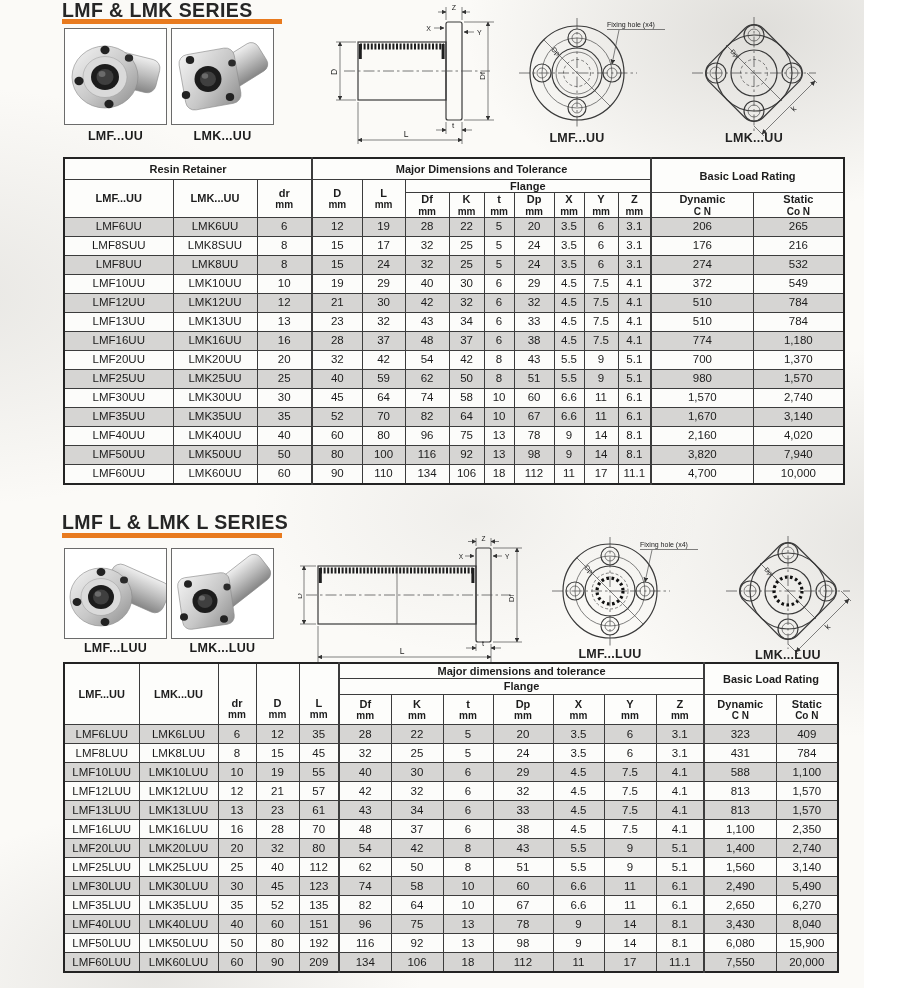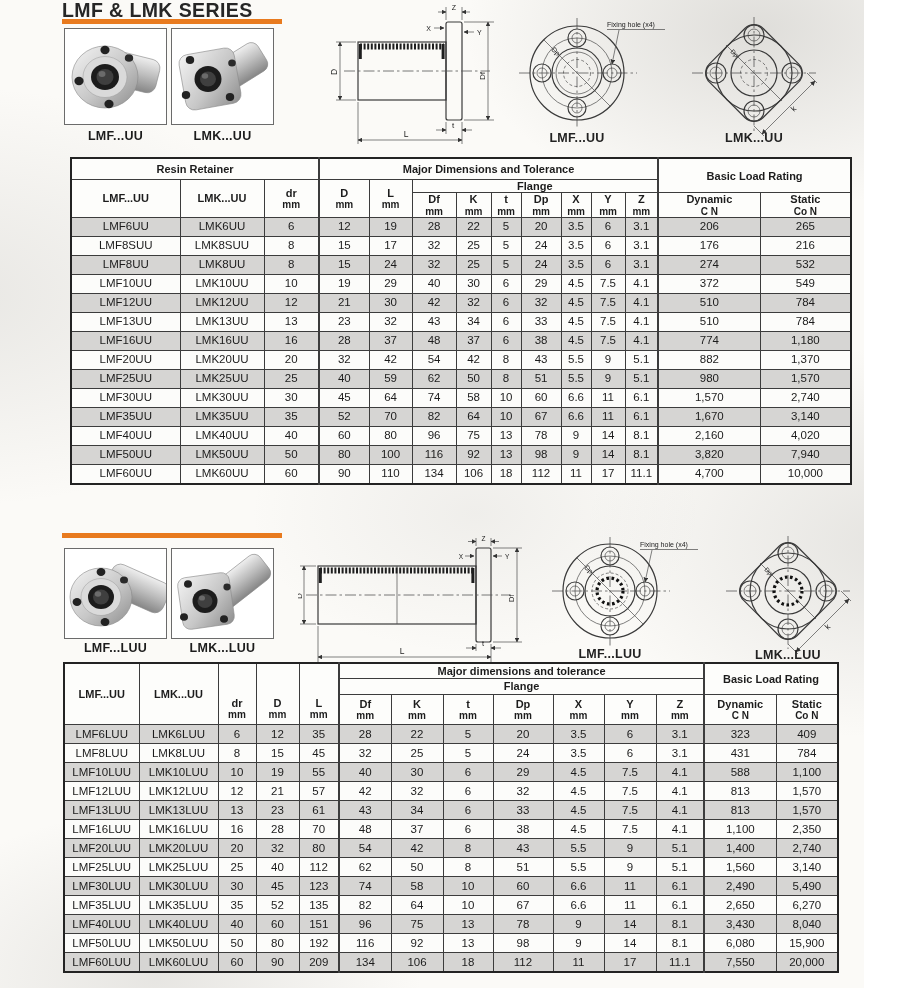--- a/index.html
+++ b/index.html
@@ -191,21 +191,21 @@
     <circle class="thin" cx="88" cy="57" r="13.5" stroke-dasharray="3 2.2"></circle>
     <line class="thin" x1="60" y1="29" x2="116" y2="85"></line>
     <text transform="translate(64,36) rotate(45)" font-size="6.5">Dp</text>
     <line class="thin" x1="88" y1="110" x2="98" y2="120"></line>
     <line class="thin" x1="141" y1="57" x2="151" y2="67"></line>
     <line class="thin" x1="96" y1="118" x2="149" y2="65" marker-start="url(#arw3)" marker-end="url(#arw3)"></line>
     <text transform="translate(128,96) rotate(-45)" font-size="8">k</text>
     <text class="cap" x="88" y="126" text-anchor="middle">LMK...UU</text>
   </svg>
 
-  <table class="spec t1" style="left:70px;top:157px;width:780px">
+  <table class="spec t1" style="left:63px;top:157px;width:780px">
     <colgroup>
       <col style="width:109px">
         <col style="width:84px">
         <col style="width:55px">
         <col style="width:50px">
       <col style="width:43px">
         <col style="width:44px">
         <col style="width:35px">
         <col style="width:30px">
       <col style="width:40px">
@@ -396,21 +396,21 @@
           <td>20</td>
           <td>32</td>
           <td>42</td>
           <td>54</td>
           <td>42</td>
           <td>8</td>
           <td>43</td>
           <td>5.5</td>
           <td>9</td>
           <td>5.1</td>
-          <td>882</td>
+          <td>700</td>
           <td>1,370</td>
         </tr>
         <tr>
           <td>LMF25UU</td>
           <td>LMK25UU</td>
           <td>25</td>
           <td>40</td>
           <td>59</td>
           <td>62</td>
           <td>50</td>
@@ -498,20 +498,21 @@
           <td>112</td>
           <td>11</td>
           <td>17</td>
           <td>11.1</td>
           <td>4,700</td>
           <td>10,000</td>
         </tr>
       </tbody>
   </table>
 
+  <div class="title" style="top:513px">LMF L &amp; LMK L SERIES</div>
   <div class="rule" style="top:533px"></div>
 
   <div class="photo" style="left:64px;top:548px;height:91px">
     <svg width="101" height="89" viewBox="0 0 101 89">
       <g transform="rotate(24 60 36)">
           <rect x="42" y="18" width="62" height="32" rx="9" fill="url(#met2)" stroke="#8a8a8a" stroke-width=".6"></rect>
         </g>
       <ellipse cx="36" cy="48" rx="31" ry="29" fill="url(#met1)" stroke="#8a8a8a" stroke-width=".6"></ellipse>
       <ellipse cx="36" cy="48" rx="20" ry="18.5" fill="#dadada" stroke="#9a9a9a" stroke-width=".5"></ellipse>
       <ellipse cx="36" cy="23" rx="4.4" ry="4" fill="#222"></ellipse>

